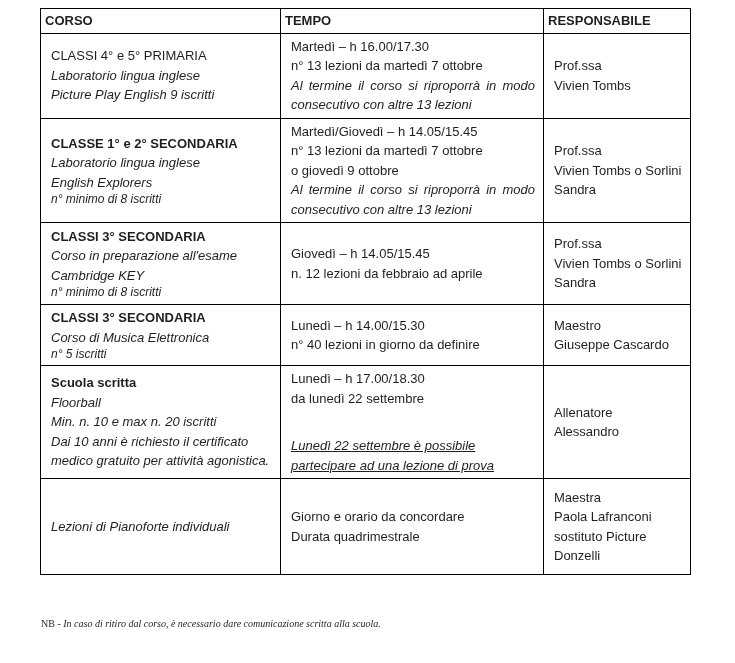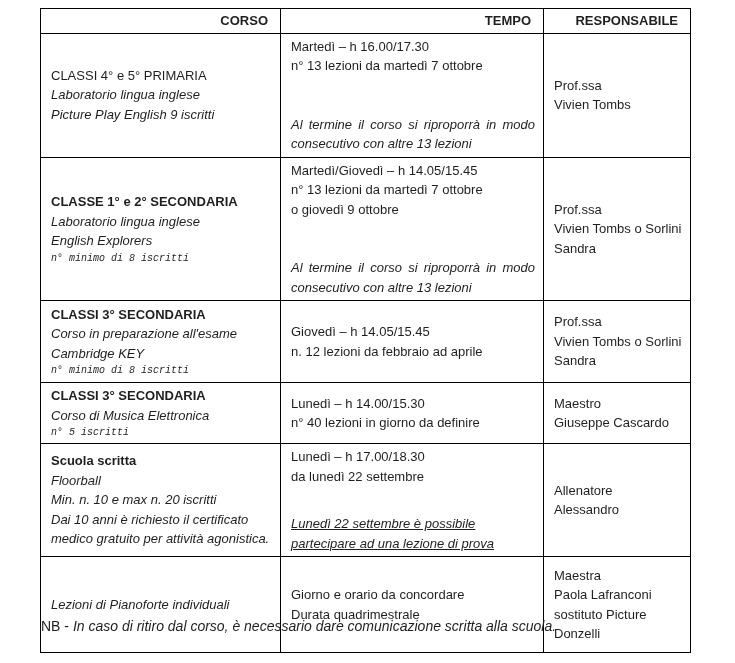--- a/index.html
+++ b/index.html
@@ -22,49 +22,50 @@
   .course-table th, .course-table td {
     border: 1.5px solid #000;
     font-size: 13px;
     line-height: 19.5px;
     vertical-align: middle;
     padding: 3px 8px 3px 10px;
     overflow: hidden;
   }
   .course-table th {
     height: 24px;
-    text-align: right;
+    text-align: left;
     font-weight: bold;
-    padding: 2px 12px;
+    padding: 2px 4px;
   }
   col.c-corso { width: 240px; }
   col.c-tempo { width: 263px; }
   col.c-resp  { width: 147px; }
 
   
   tbody tr:nth-child(1) td { height: 78px; }
   tbody tr:nth-child(2) td { height: 94px; }
   tbody tr:nth-child(3) td { height: 82px; }
   tbody tr:nth-child(4) td { height: 56px; }
   tbody tr:nth-child(5) td { height: 26px; }
   tbody tr:nth-child(6) td { height: 96px; }
   tbody tr:nth-child(7) td { height: 84px; }
   tbody tr:nth-child(8) td { height: 42px; }
 
   .line.regular { font-style: normal; font-weight: normal; }
   .line.bold { font-weight: bold; }
   .line.italic { font-style: italic; }
-  .line.italic-small { font-style: italic; font-size: 10px; line-height: 15px; font-family: Liberation Mono, monospace; }
-  .line.italic-justify { font-style: italic; text-align: justify; margin-top: 39px; }
+  .line.italic-small { font-style: italic; font-size: 12px; line-height: 15px; }
+  .line.italic-justify { font-style: italic; text-align: justify; }
   .line.italic-underline { font-style: italic; text-decoration: underline; margin-top: 28px; }
 
   .footer-note {
     position: absolute;
     left: 41px; top: 618px;
-    font-size: 14px;
+    font-size: 10px;
+    font-family: Liberation Serif, serif;
   }
   .footer-note .note-italic { font-style: italic; }
 </style>
 </head>
 <body>
 
 <div class="page">
 
   <table class="course-table">
     <colgroup>

